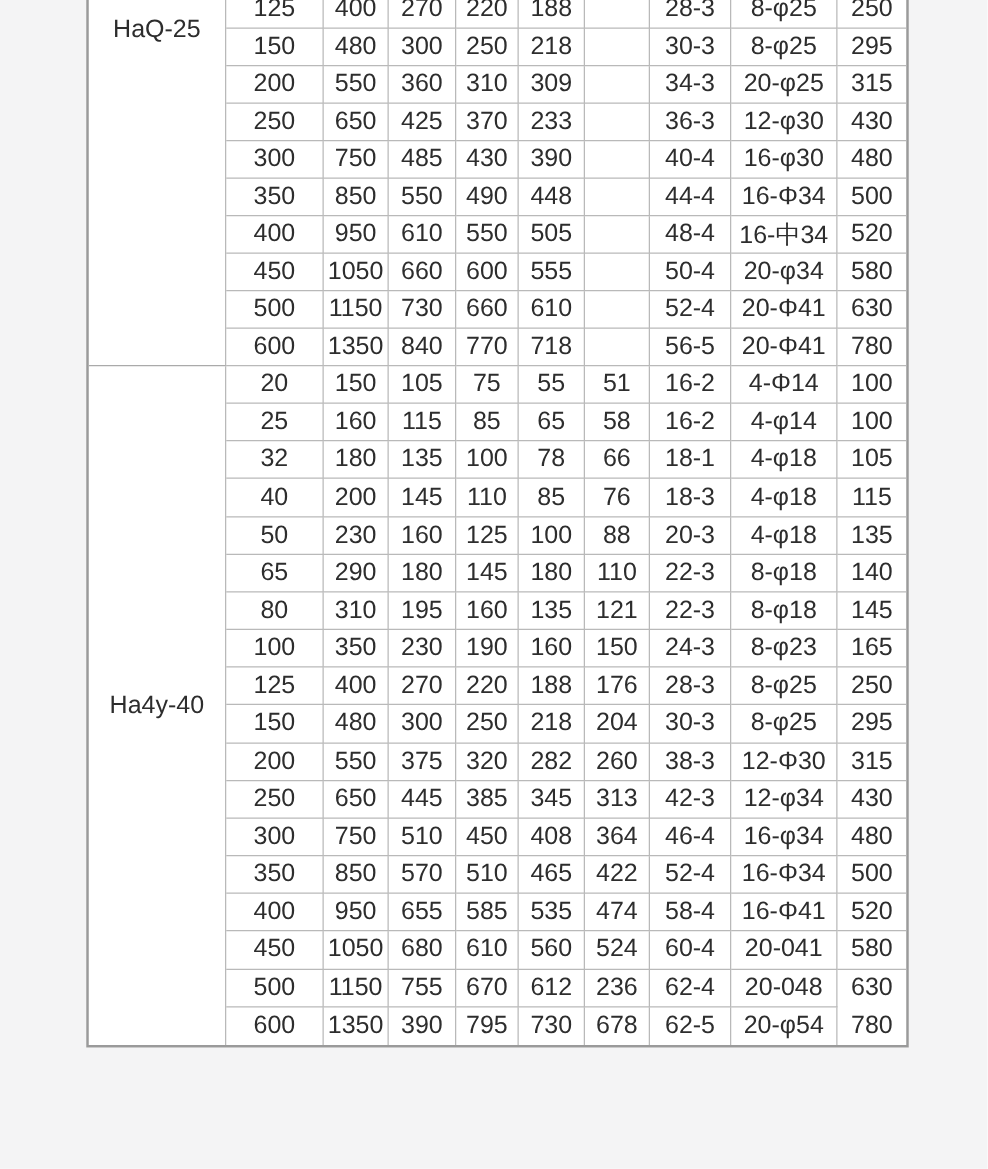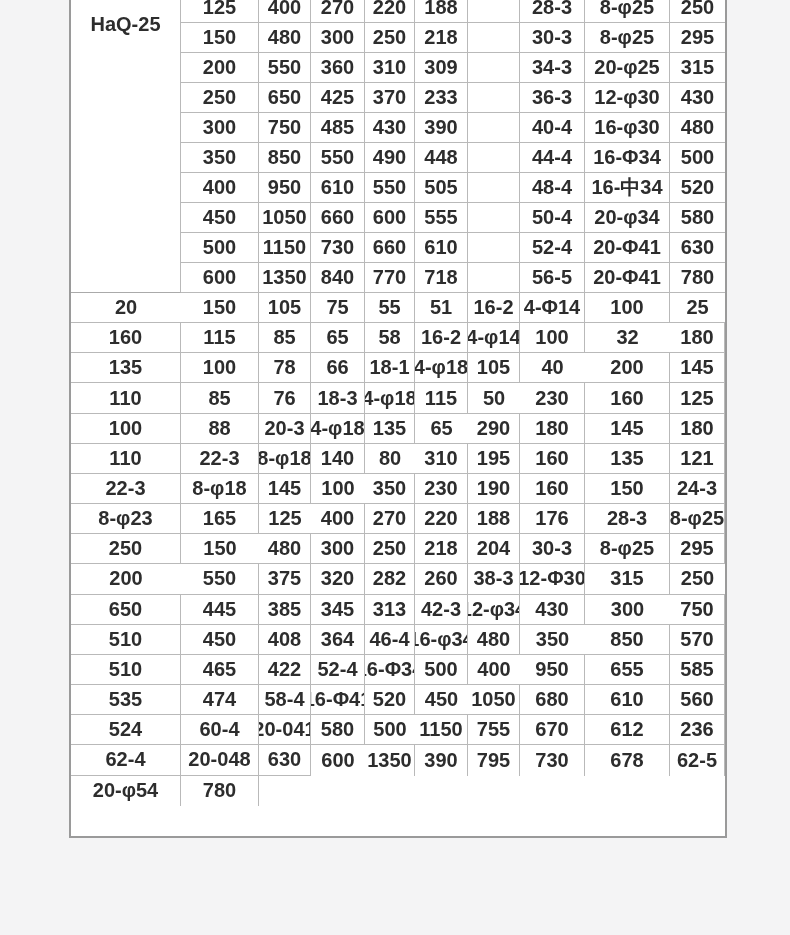--- a/index.html
+++ b/index.html
@@ -4,21 +4,20 @@
 <style>
   * { margin: 0; padding: 0; box-sizing: border-box; }
   body { font-family: "Liberation Sans", "DejaVu Sans", sans-serif; }
 
   .screen {
     position: relative;
     width: 790px;
     height: 935px;
     background: #f4f4f5;
     overflow: hidden;
-    font-weight: bold;
   }
 
   .spec-table {
     position: absolute;
     left: 69px;
     top: -9px;
     background: #ffffff;
     border: 2px solid #9a9a9a;
   }
 
@@ -167,20 +166,23 @@
         <div class="cell">840</div>
         <div class="cell">770</div>
         <div class="cell">718</div>
         <div class="cell"></div>
         <div class="cell">56-5</div>
         <div class="cell">20-Φ41</div>
         <div class="cell">780</div>
       </div>
 
     <div class="section section-2">
+      <div class="label-cell">
+        <span class="label-text">Ha4y-40</span>
+      </div>
 
     <div class="cell">20</div>
         <div class="cell">150</div>
         <div class="cell">105</div>
         <div class="cell">75</div>
         <div class="cell">55</div>
         <div class="cell">51</div>
         <div class="cell">16-2</div>
         <div class="cell">4-Φ14</div>
         <div class="cell">100</div>

